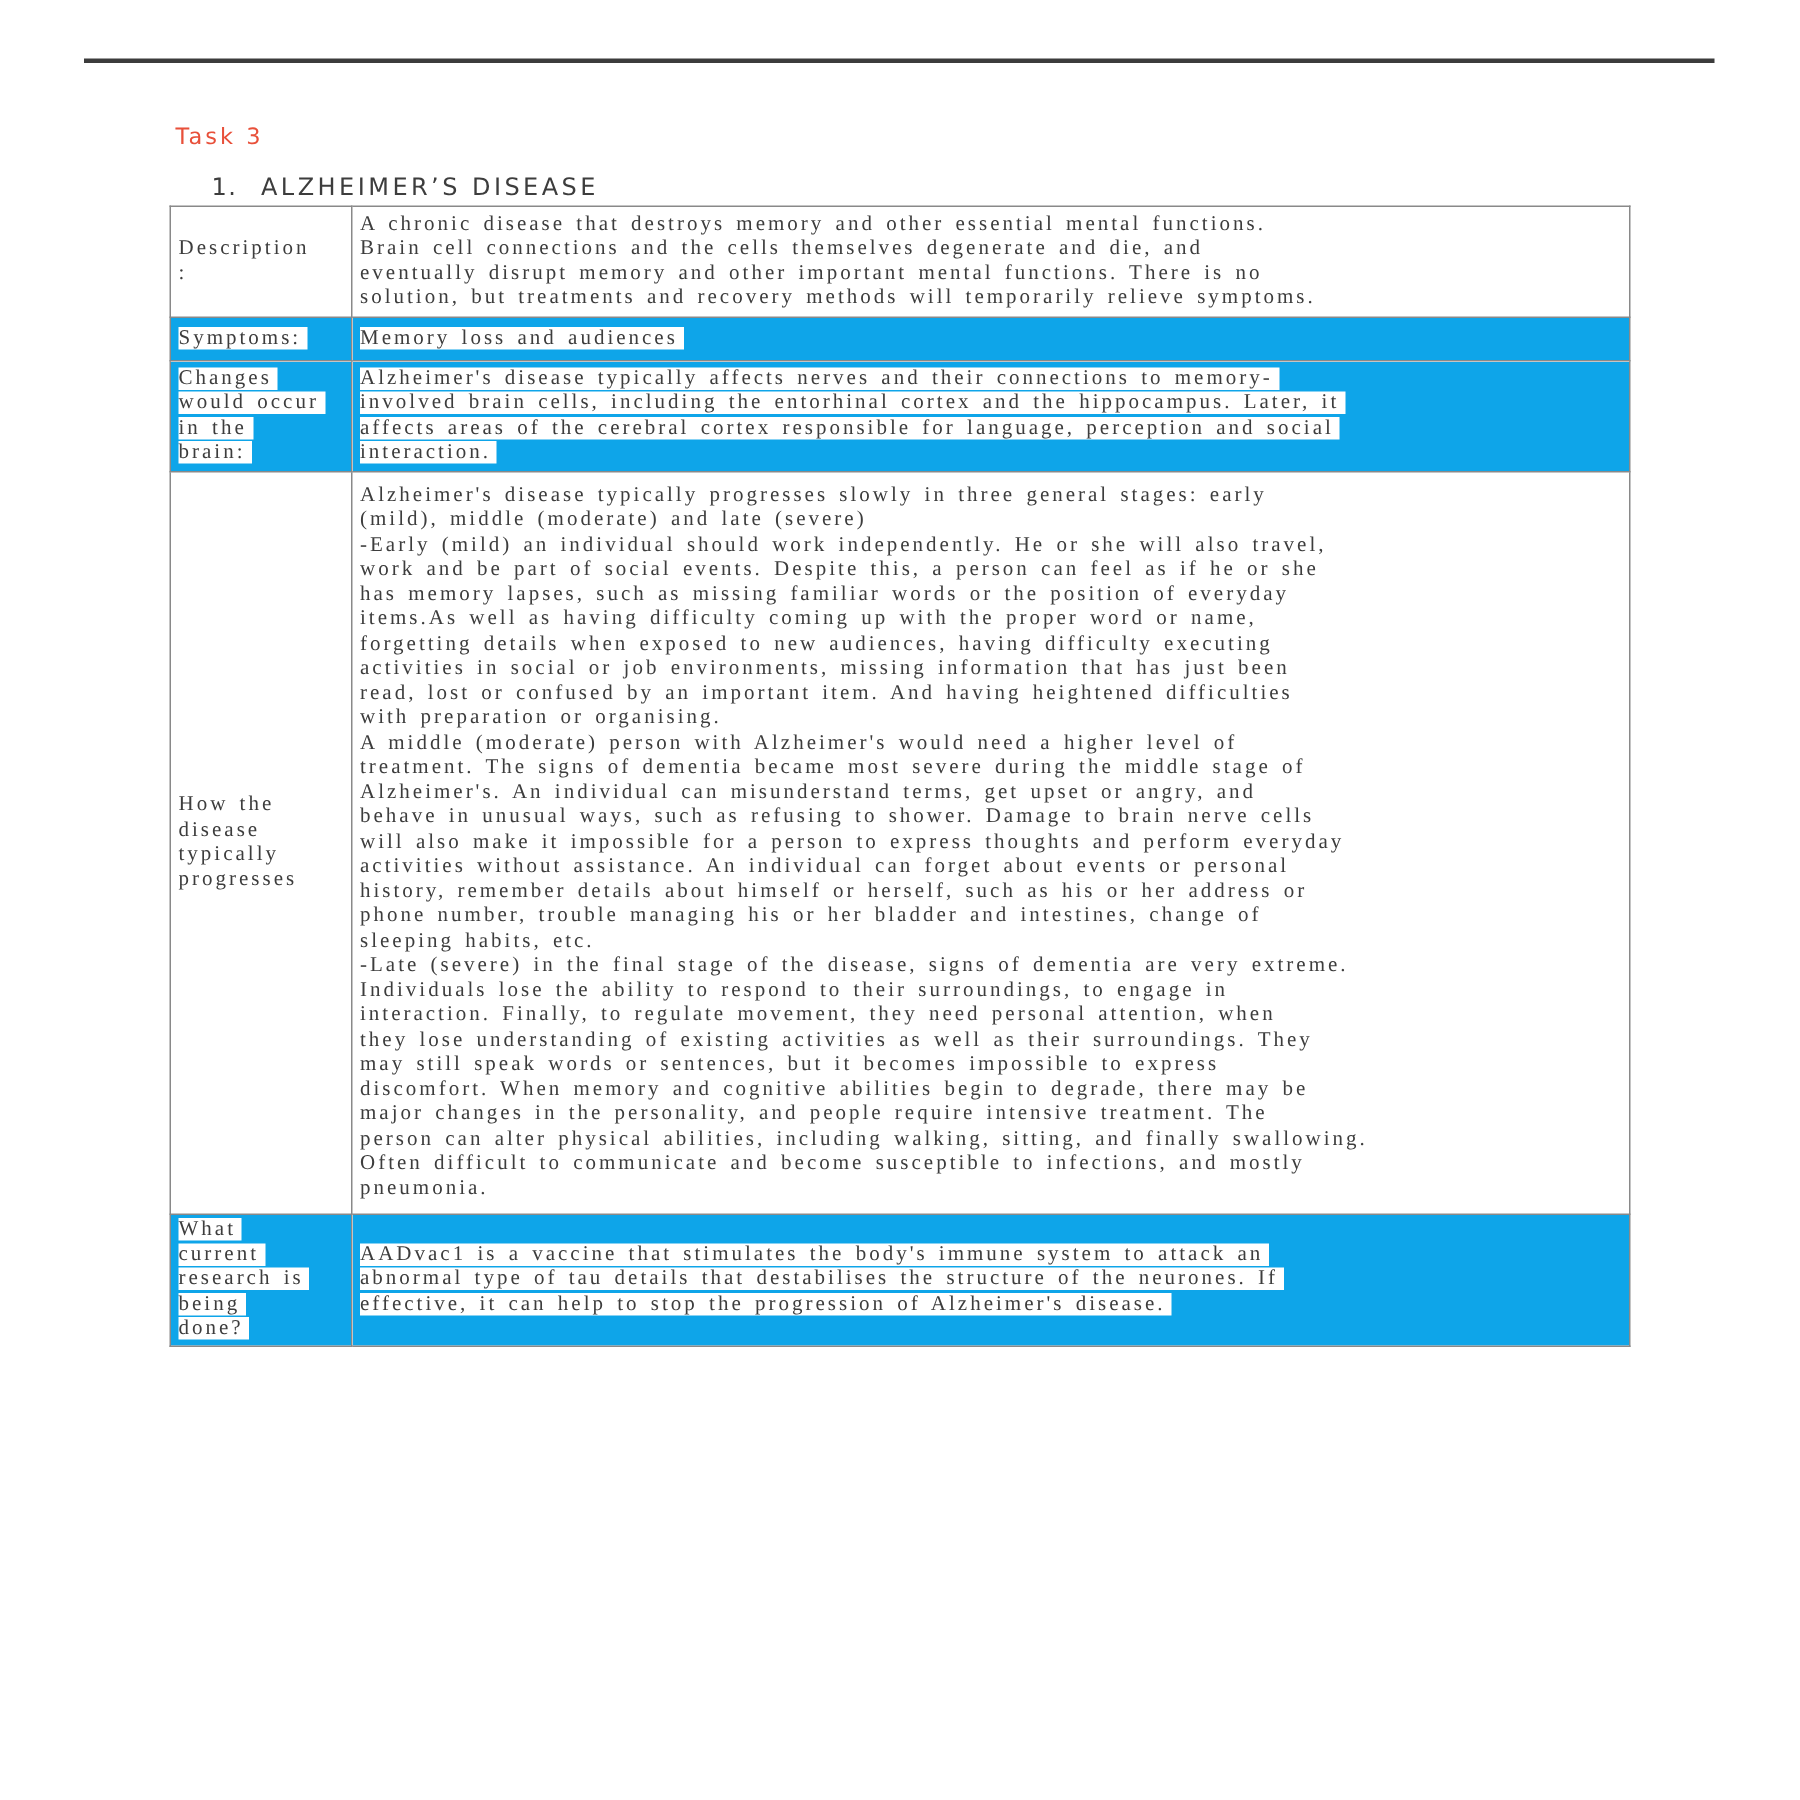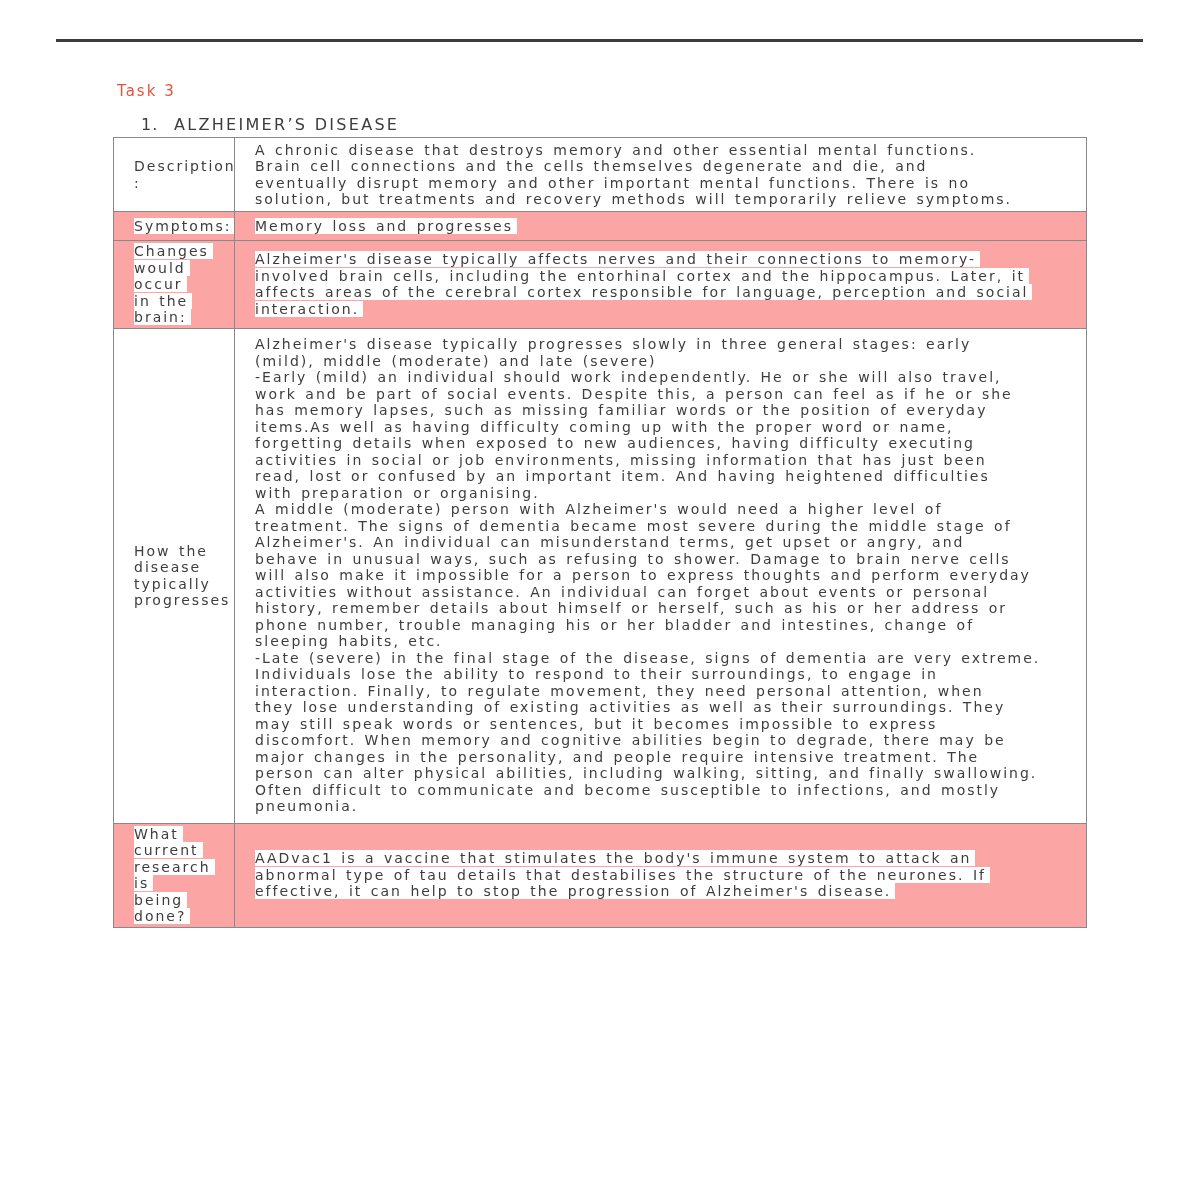--- a/index.html
+++ b/index.html
@@ -45,38 +45,39 @@
     left: 113px;
     top: 137px;
     width: 973px;
     border-collapse: collapse;
     table-layout: fixed;
     background: #ffffff;
   }
   table.doc td {
     border: 1px solid #898989;
     vertical-align: middle;
-    padding: 2px 20px;
+    padding: 2px 5px;
     font-size: 14px;
     line-height: 16.5px;
     letter-spacing: 2px;
     word-spacing: 2px;
     color: #3d3d3d;
     overflow: hidden;
+    font-family: Liberation Serif, serif;
   }
   col.c-label { width: 121px; }
   col.c-content { width: 852px; }
   tr.r1 { height: 74px; }
   tr.r2 { height: 29px; }
   tr.r3 { height: 52px; }
   tr.r4 { height: 74px; }
   tr.r5 { height: 495px; }
   tr.r6 { height: 87px; }
   .txt { white-space: pre-line; }
-  tr.shaded td { background: #fca5a5; }
+  tr.shaded td { background: #0ea5e9; }
   tr.shaded .txt { background: #ffffff; padding-right: 4px; box-decoration-break: clone; -webkit-box-decoration-break: clone; }
 </style>
 </head>
 <body>
 
 <div class="page">
 
   <div class="top-rule"></div>
 
   <div class="task-label">Task 3</div>
@@ -94,21 +95,21 @@
       <tr class="r1">
         <td><span class="txt">Description
 :</span></td>
         <td><span class="txt">A chronic disease that destroys memory and other essential mental functions.
 Brain cell connections and the cells themselves degenerate and die, and
 eventually disrupt memory and other important mental functions. There is no
 solution, but treatments and recovery methods will temporarily relieve symptoms.</span></td>
       </tr>
       <tr class="r2 shaded">
         <td><span class="txt">Symptoms:</span></td>
-        <td><span class="txt">Memory loss and progresses</span></td>
+        <td><span class="txt">Memory loss and audiences</span></td>
       </tr>
       <tr class="r4 shaded">
         <td><span class="txt">Changes
 would occur
 in the
 brain:</span></td>
         <td><span class="txt">Alzheimer's disease typically affects nerves and their connections to memory-
 involved brain cells, including the entorhinal cortex and the hippocampus. Later, it
 affects areas of the cerebral cortex responsible for language, perception and social
 interaction.</span></td>

